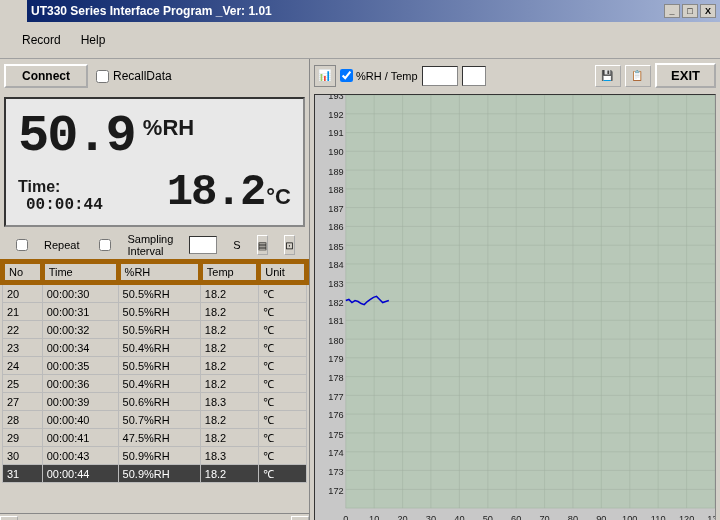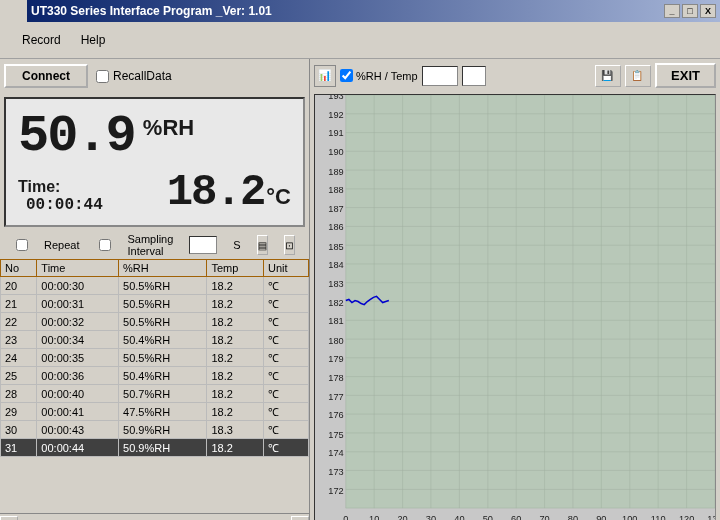--- a/index.html
+++ b/index.html
@@ -205,21 +205,21 @@
       flex-direction: column;
       position: relative;
     }
     .data-table {
       width: 100%;
       border-collapse: collapse;
       font-size: 11px;
     }
     .data-table th {
       background: #d4d0c8;
-      border: 1px solid #a16207;
+      border: 5px solid #a16207;
       padding: 2px 4px;
       text-align: left;
       font-weight: normal;
       position: sticky;
       top: 0;
     }
     .data-table td {
       border: 1px solid #bbb;
       padding: 1px 4px;
       white-space: nowrap;
@@ -434,20 +434,27 @@
                 <td>00:00:35</td>
                 <td>50.5%RH</td>
                 <td>18.2</td>
                 <td>℃</td>
               </tr>
               <tr>
                 <td>25</td>
                 <td>00:00:36</td>
                 <td>50.4%RH</td>
                 <td>18.2</td>
+                <td>℃</td>
+              </tr>
+              <tr>
+                <td>27</td>
+                <td>00:00:39</td>
+                <td>50.6%RH</td>
+                <td>18.3</td>
                 <td>℃</td>
               </tr>
               <tr>
                 <td>28</td>
                 <td>00:00:40</td>
                 <td>50.7%RH</td>
                 <td>18.2</td>
                 <td>℃</td>
               </tr>
               <tr>

